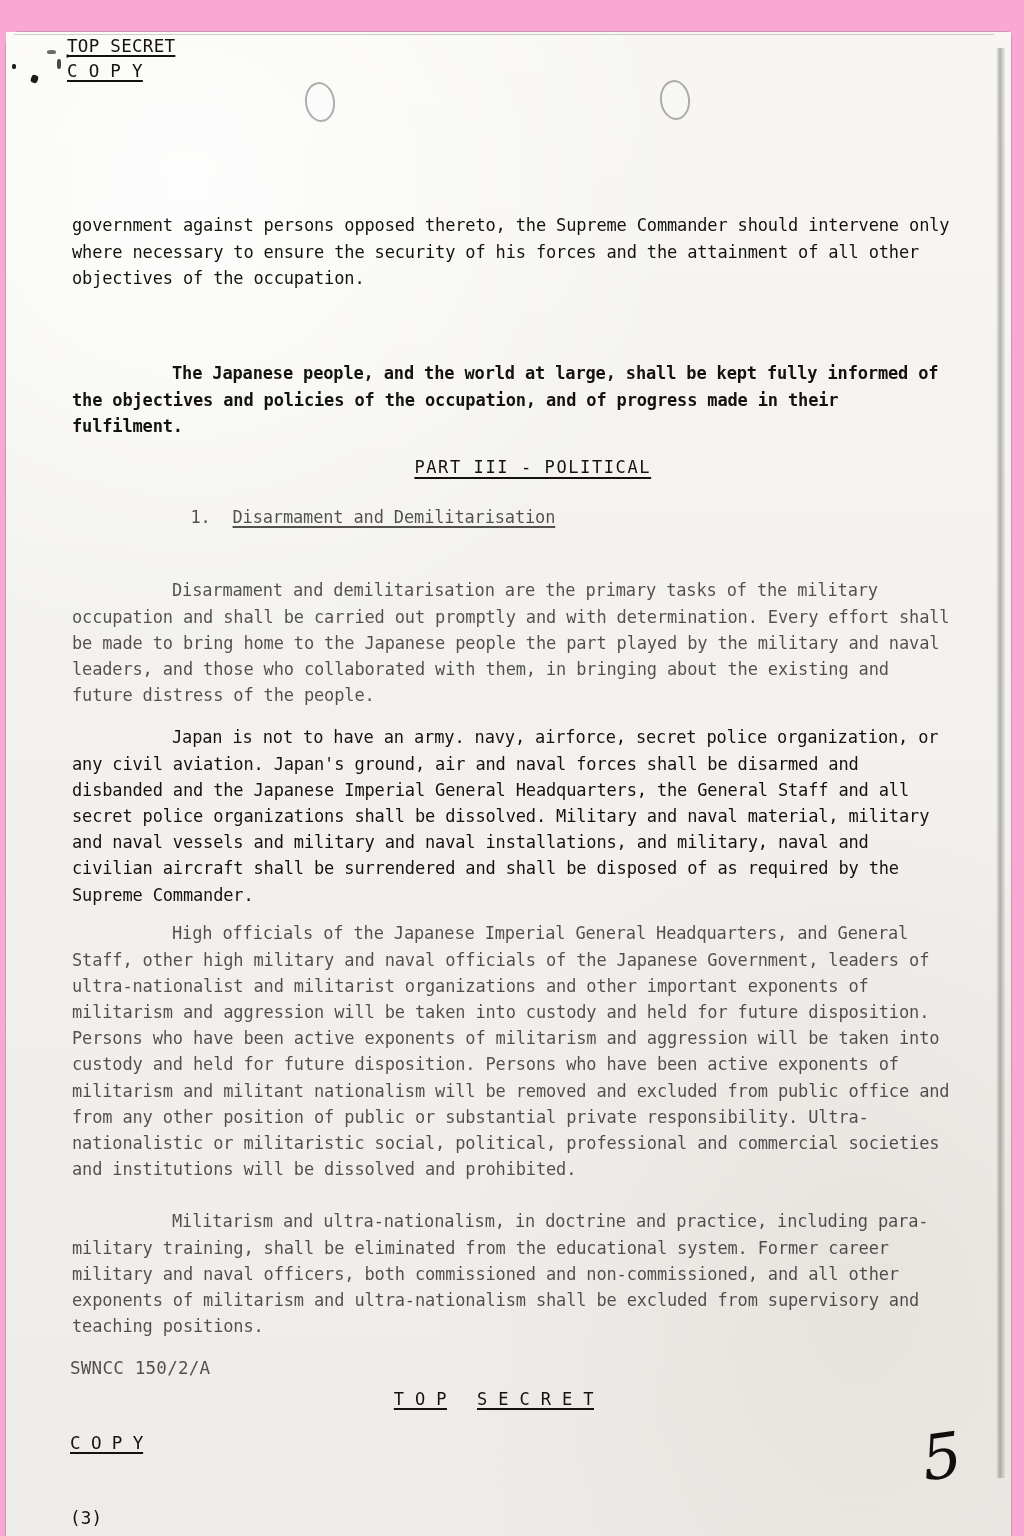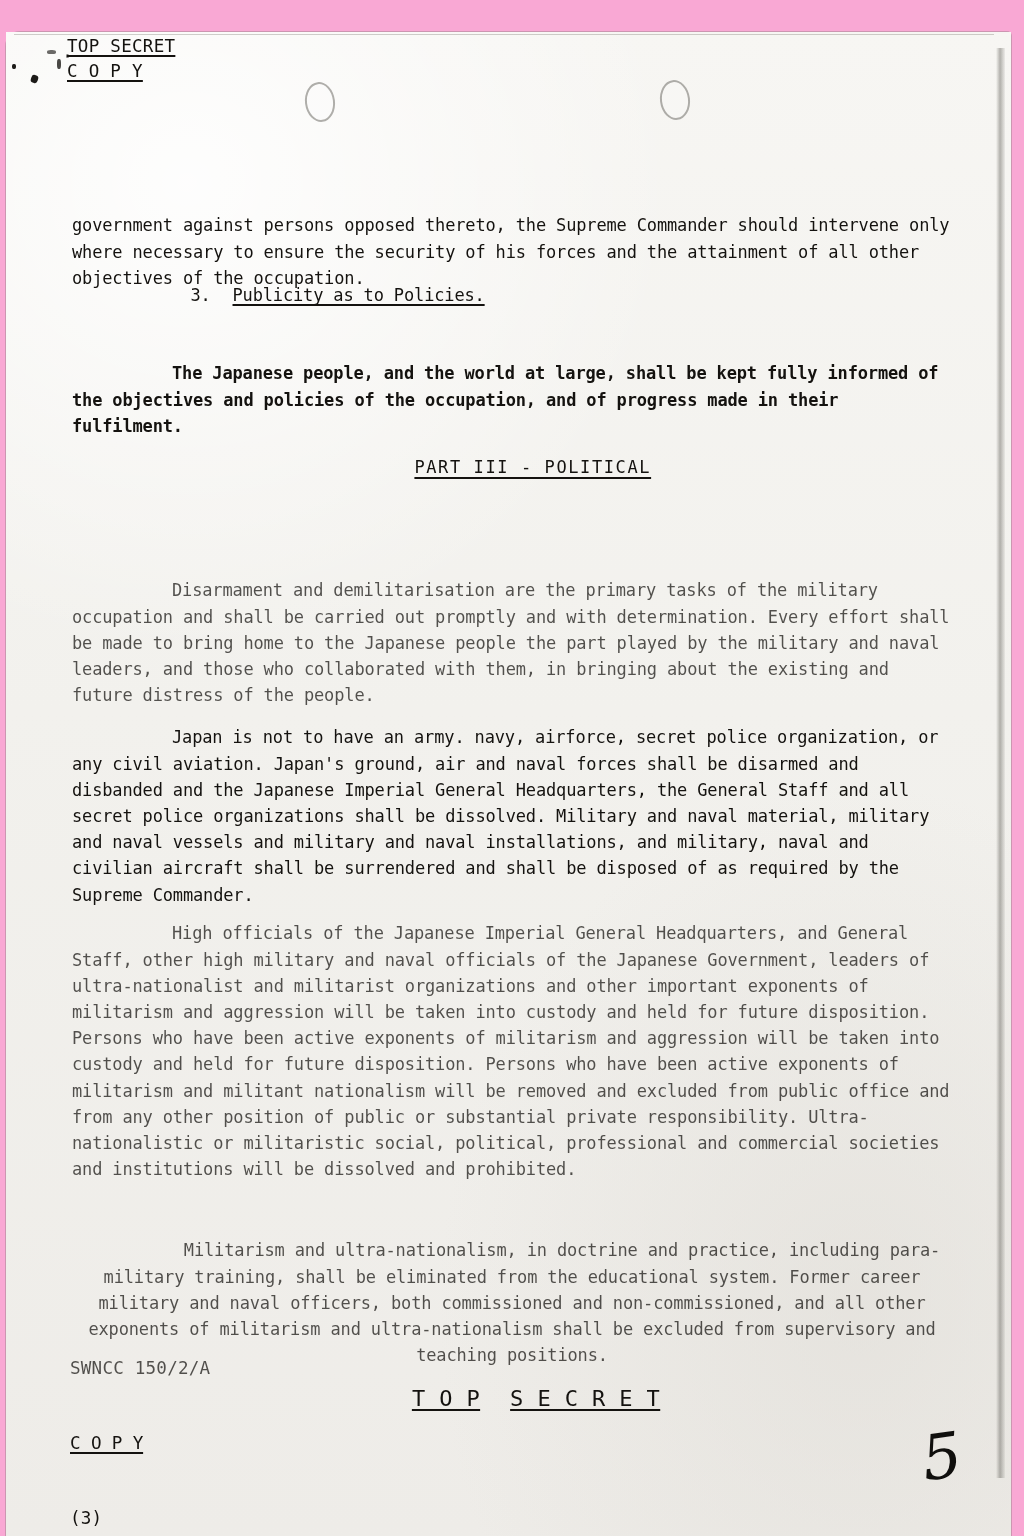--- a/index.html
+++ b/index.html
@@ -180,21 +180,21 @@
     text-decoration: underline;
     text-underline-offset: 3px;
     text-decoration-thickness: 2px;
   }
   .footer-left .pageno { letter-spacing: 0.2px; }
 
   .footer-center {
     position: absolute;
     left: 330px;
     top: 1360px;
-    font-size: 22px;
+    font-size: 17px;
     letter-spacing: 0.4px;
   }
   .footer-center span {
     text-decoration: underline;
     text-underline-offset: 3px;
     text-decoration-thickness: 2px;
   }
   .gap { display: inline-block; width: 30px; }
 
   
@@ -230,46 +230,46 @@
 
     <div class="stamp-top">
       <div class="stamp-line tw">TOP SECRET</div>
       <div class="stamp-copy tw"><span>C O P Y</span></div>
     </div>
 
     <div class="body-block tw" style="top:160px;">
       <p class="para">government against persons opposed thereto, the Supreme Commander should intervene only where necessary to ensure the security of his forces and the attainment of all other objectives of the occupation.</p>
     </div>
 
-    <div class="head-num tw" style="top:256px;">
-      <span class="n">3.</span><span class="t">Publicity as to Policies.</span>
-    </div>
 
     <div class="body-block tw indent" style="top:308px;font-weight:bold;">
       <p class="para">The Japanese people, and the world at large, shall be kept fully informed of the objectives and policies of the occupation, and of progress made in their fulfilment.</p>
     </div>
 
     <div class="part-head tw" style="top:428px;">
       <span>PART III - POLITICAL</span>
     </div>
 
+    <div class="head-num tw fade-1" style="top:478px;">
+      <span class="n">1.</span><span class="t">Disarmament and Demilitarisation</span>
+    </div>
 
     <div class="body-block tw indent fade-1" style="top:525px;">
       <p class="para">Disarmament and demilitarisation are the primary tasks of the military occupation and shall be carried out promptly and with determination. Every effort shall be made to bring home to the Japanese people the part played by the military and naval leaders, and those who collaborated with them, in bringing about the existing and future distress of the people.</p>
     </div>
 
     <div class="body-block tw indent" style="top:672px;">
       <p class="para">Japan is not to have an army. navy, airforce, secret police organization, or any civil aviation. Japan's ground, air and naval forces shall be disarmed and disbanded and the Japanese Imperial General Headquarters, the General Staff and all secret police organizations shall be dissolved. Military and naval material, military and naval vessels and military and naval installations, and military, naval and civilian aircraft shall be surrendered and shall be disposed of as required by the Supreme Commander.</p>
     </div>
 
     <div class="body-block tw indent fade-1" style="top:868px;">
       <p class="para">High officials of the Japanese Imperial General Headquarters, and General Staff, other high military and naval officials of the Japanese Government, leaders of ultra-nationalist and militarist organizations and other important exponents of militarism and aggression will be taken into custody and held for future disposition. Persons who have been active exponents of militarism and aggression will be taken into custody and held for future disposition. Persons who have been active exponents of militarism and militant nationalism will be removed and excluded from public office and from any other position of public or substantial private responsibility. Ultra-nationalistic or militaristic social, political, professional and commercial societies and institutions will be dissolved and prohibited.</p>
     </div>
 
-    <div class="body-block tw indent fade-1" style="top:1185px;text-align:center;">
+    <div class="body-block tw indent fade-1" style="top:1156px;">
       <p class="para">Militarism and ultra-nationalism, in doctrine and practice, including para-military training, shall be eliminated from the educational system. Former career military and naval officers, both commissioned and non-commissioned, and all other exponents of militarism and ultra-nationalism shall be excluded from supervisory and teaching positions.</p>
     </div>
 
     <div class="footer-left tw">
       <div class="docnum fade-1">SWNCC 150/2/A</div>
       <div class="copy"><span>C O P Y</span></div>
       <div class="pageno">(3)</div>
     </div>
 
     <div class="footer-center tw">

